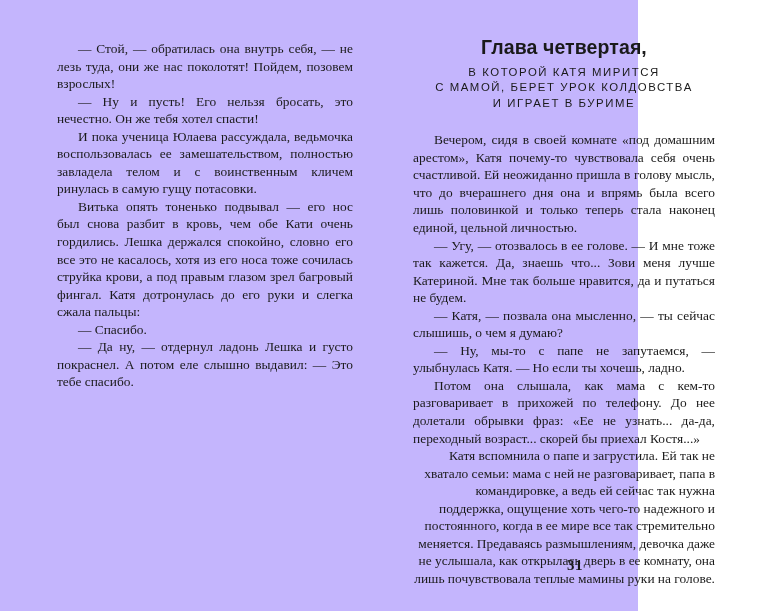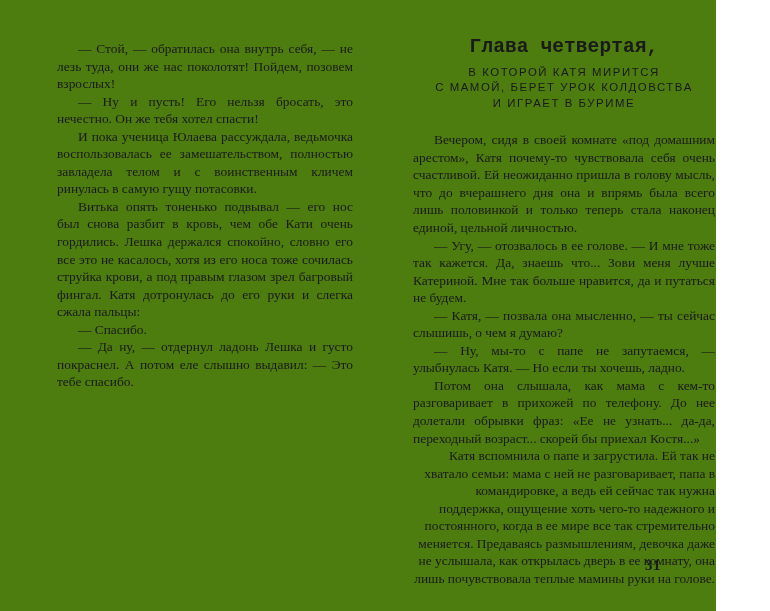--- a/index.html
+++ b/index.html
@@ -9,23 +9,23 @@
   }
   body {
     width: 770px;
     height: 611px;
     overflow: hidden;
     font-family: "Liberation Serif", "DejaVu Serif", serif;
     color: #1a1a1a;
   }
   .page-spread {
     position: relative;
-    width: 716px;
+    width: 638px;
     height: 611px;
-    background: #4d7c0f;
+    background: #c4b5fd;
   }
 
   
   .page-column {
     position: absolute;
     top: 0;
     box-sizing: border-box;
   }
   .page-left {
     left: 57px;
@@ -61,21 +61,21 @@
   .chapter-head {
     text-align: center;
     margin: 0 0 20px 0;
   }
   .chapter-title {
     font-size: 19.5px;
     font-weight: bold;
     line-height: 22px;
     letter-spacing: 0.1px;
     margin: 0 0 7px 0;
-    font-family: Liberation Mono, monospace;
+    font-family: Liberation Sans, sans-serif;
   }
   .chapter-subtitle {
     font-size: 11.4px;
     line-height: 15.4px;
     letter-spacing: 1.55px;
     font-variant: normal;
     text-transform: uppercase;
     margin: 0;
     font-family: Liberation Sans, sans-serif;
   }

